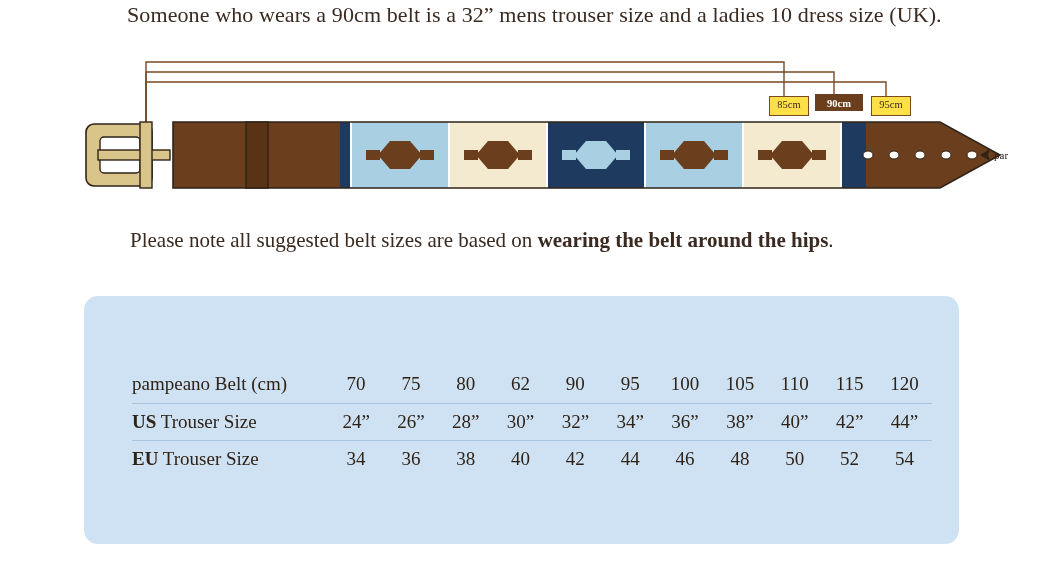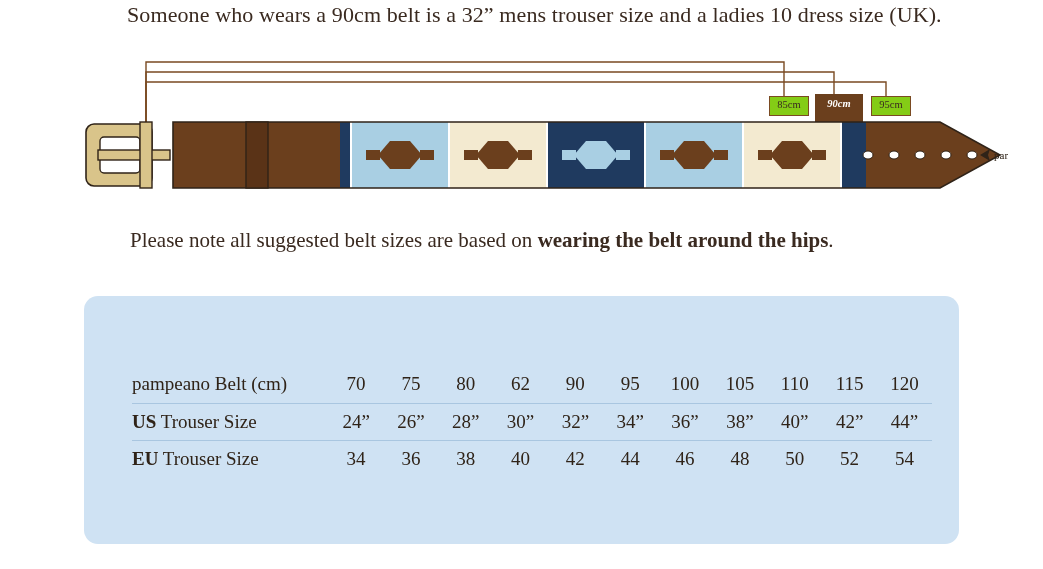--- a/index.html
+++ b/index.html
@@ -35,36 +35,36 @@
     left: 0;
     top: 0;
     width: 1043px;
     height: 220px;
     pointer-events: none;
   }
 
   .tag {
     position: absolute;
     border: 1.4px solid #7a4a22;
-    background: #84cc16;
+    background: #fde047;
     font-size: 10.5px;
     line-height: 1;
     padding: 3px 4px 4px 4px;
     color: #3a2a20;
     font-family: "Liberation Serif", serif;
     text-align: center;
   }
   .tag.highlight {
     background: #6b3f1d;
     color: #ffffff;
     border-color: #6b3f1d;
     font-weight: bold;
   }
   #tag-85 { left: 769px; top: 96px; width: 30px; }
-  #tag-90 { left: 815px; top: 94px; width: 38px; padding-top:4px; padding-bottom:12px;font-style:italic;}
+  #tag-90 { left: 815px; top: 94px; width: 38px; padding-top:4px; padding-bottom:0;}
   #tag-95 { left: 871px; top: 96px; width: 30px; }
 
   
   .belt-wrap {
     position: absolute;
     left: 78px;
     top: 110px;
     width: 930px;
     height: 90px;
   }

